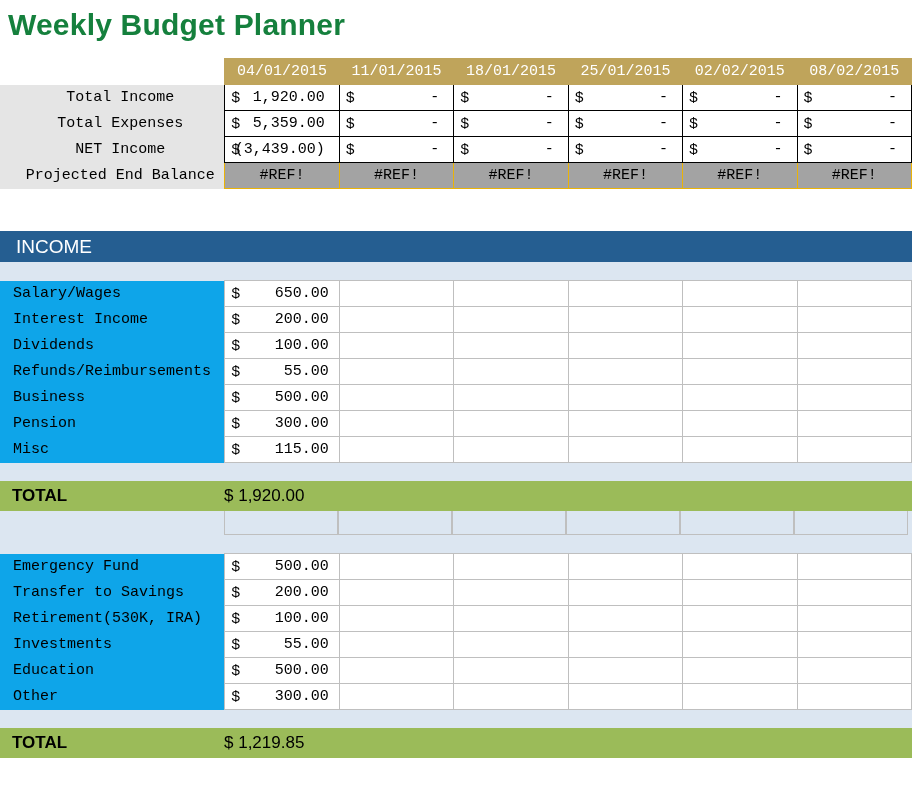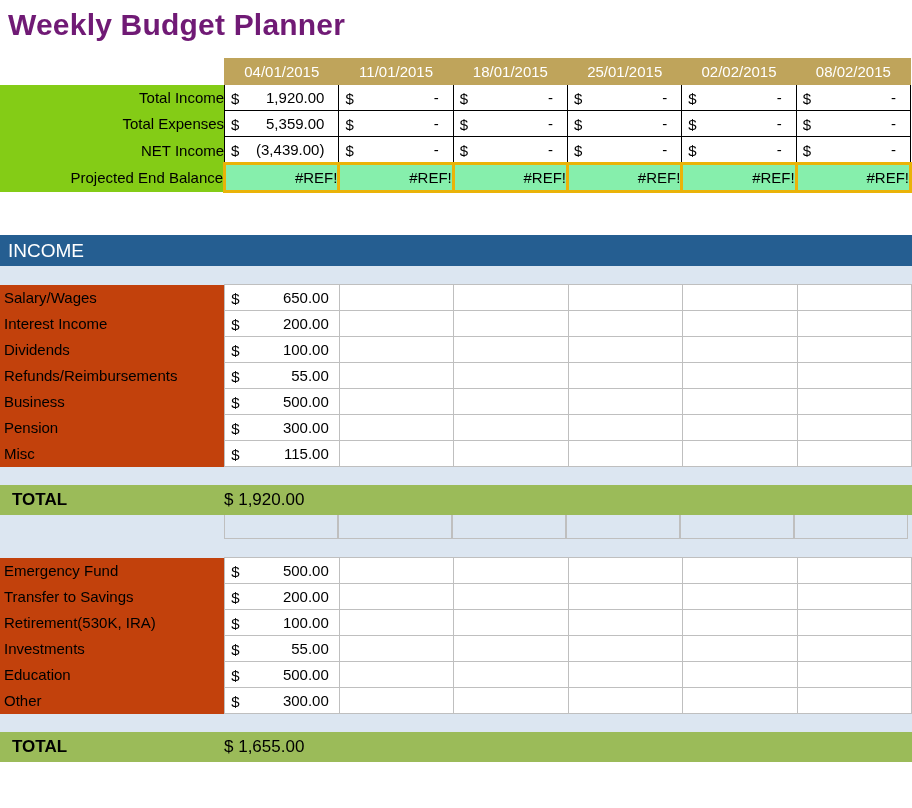--- a/index.html
+++ b/index.html
@@ -18,29 +18,30 @@
   .page {
     position: relative;
     width: 912px;
     height: 808px;
   }
 
   
   .title {
     font-size: 30px;
     font-weight: bold;
-    color: #701a75;
+    color: #15803d;
     padding: 8px 0 10px 8px;
     letter-spacing: 0.2px;
   }
 
   
   table {
     border-collapse: collapse;
     table-layout: fixed;
+    font-family: Liberation Mono, monospace;
   }
   .summary {
     width: 912px;
     margin-top: 6px;
   }
   .summary col.lbl { width: 224px; }
   .summary col.per { width: 114px; }
 
   .summary th, .summary td {
     height: 25px;
@@ -53,58 +54,58 @@
     border: none;
   }
   .summary th.date {
     background: #BFA45B;
     color: #ffffff;
     text-align: center;
     border: 1px solid #BFA45B;
     font-weight: normal;
   }
   .summary td.rowlabel {
-    text-align: right;
+    text-align: center;
     padding-left: 16px;
     border: none;
-    background: #84cc16;
+    background: #e5e5e5;
     white-space: nowrap;
   }
   .summary td.val {
     border: 1px solid #000000;
     background: #ffffff;
     position: relative;
     padding: 0 6px;
   }
   .summary td.val .cur {
     position: absolute;
     left: 6px;
     top: 50%;
     transform: translateY(-50%);
   }
   .summary td.val .num {
     display: block;
     text-align: right;
     padding-right: 8px;
   }
   .summary td.ref {
-    border: 3px solid #eab308;
-    background: #86efac;
-    text-align: right;
+    border: 1px solid #eab308;
+    background: #a3a3a3;
+    text-align: center;
   }
 
   
   .spacer-white { height: 42px; background: #ffffff; }
   .section-header {
     background: #255E91;
     color: #ffffff;
     font-size: 19px;
     height: 31px;
     line-height: 31px;
-    padding-left: 8px;
+    padding-left: 16px;
     width: 912px;
     box-sizing: border-box;
   }
   .band-light {
     background: #DCE6F1;
     width: 912px;
   }
   .gap-row { height: 18px; }
 
   
@@ -114,22 +115,22 @@
   }
   .detail col.lbl { width: 224px; }
   .detail col.per { width: 114px; }
 
   .detail td {
     height: 25px;
     font-size: 15px;
     padding: 0;
   }
   .detail td.itemlabel {
-    padding-left: 4px;
-    background: #c2410c;
+    padding-left: 13px;
+    background: #0ea5e9;
     border: none;
     white-space: nowrap;
   }
   .detail td.cell {
     border: 1px solid #BFBFBF;
     background: #ffffff;
     position: relative;
     padding: 0;
   }
   .detail td.cell .cur {
@@ -512,16 +513,16 @@
       <td class="cell"></td>
       <td class="cell"></td>
     </tr>
   </tbody>
     </table>
 
   <div class="band-light gap-row"></div>
 
   <div class="totalrow">
     <div class="tlabel">TOTAL</div>
-    <div class="tvalue">$  1,655.00</div>
+    <div class="tvalue">$  1,219.85</div>
   </div>
 
 </div>
 
 </body></html>

